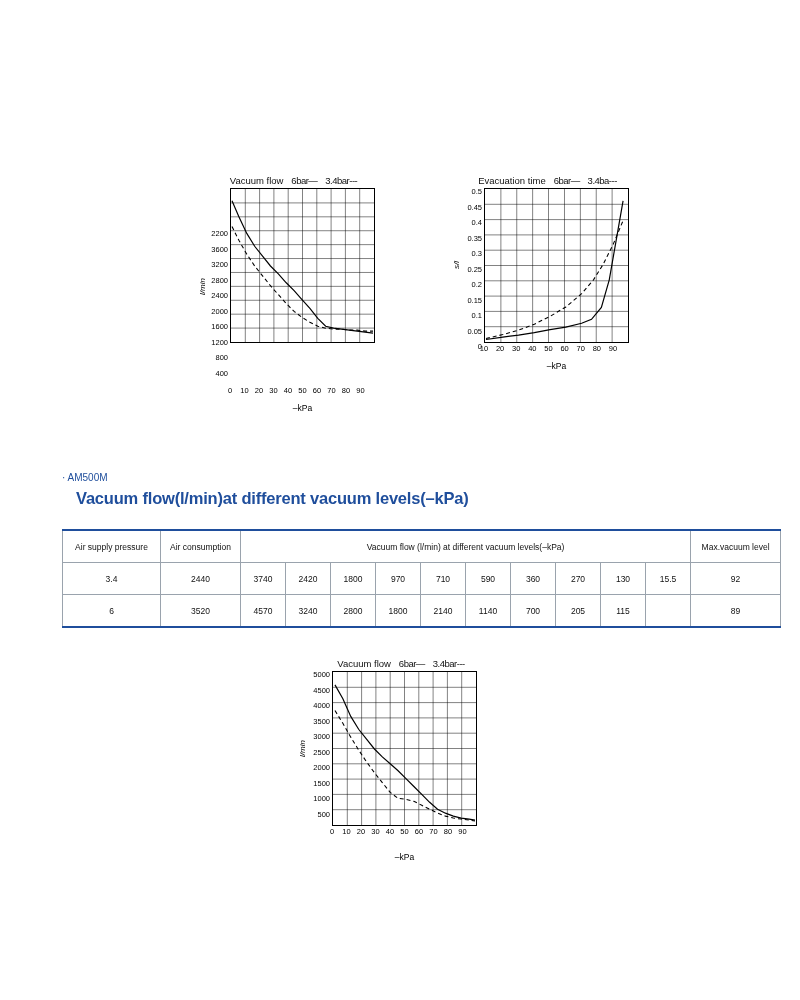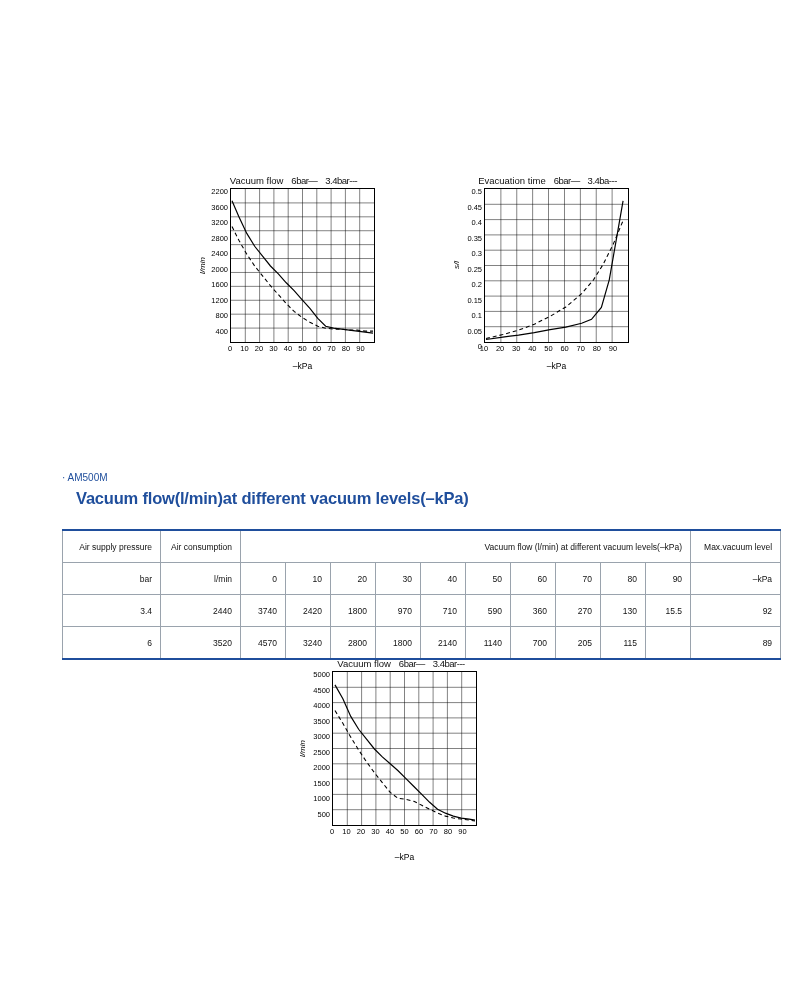--- a/index.html
+++ b/index.html
@@ -122,21 +122,21 @@
     width: 678px;
   }
   table.spec {
     border-collapse: collapse;
     width: 100%;
     font-size: 8.5px;
     table-layout: fixed;
   }
   table.spec td {
     border: 1px solid #9aa3ad;
-    text-align: right;
+    text-align: center;
     height: 15px;
     padding: 8px;
     color: #111;
     margin-top: 12px;
   }
   table.spec tr.head-row td {
     border-top: 2px solid #1f4e9c;
     border-bottom: 1px solid #9aa3ad;
   }
   table.spec tr:last-child td {
@@ -149,21 +149,21 @@
 <div class="page">
 
   <div class="chart-block" style="left:196px; top:175px; width:195px;">
     <div class="chart-title">
       <span>Vacuum flow</span>
       &nbsp;&nbsp;<span class="legend-solid">6bar—</span>
       &nbsp;&nbsp;<span class="legend-dash">3.4bar---</span>
     </div>
     <div class="plot-row">
       <div class="ylabel">l/min</div>
-      <div class="yticks" style="height:155px; width:22px;">
+      <div class="yticks" style="height:155px; width:22px;margin-top:42px;">
         <span>2200</span>
         <span>3600</span>
         <span>3200</span>
         <span>2800</span>
         <span>2400</span>
         <span>2000</span>
         <span>1600</span>
         <span>1200</span>
         <span>800</span>
         <span>400</span>
@@ -292,35 +292,20 @@
           <col style="width:45px">
           <col style="width:45px">
         <col style="width:90px">
       </colgroup>
       <tbody>
         <tr class="head-row">
           <td>Air supply pressure</td>
           <td>Air consumption</td>
           <td colspan="10">Vacuum flow (l/min) at different vacuum levels(–kPa)</td>
           <td>Max.vacuum level</td>
-        </tr>
-        <tr>
-          <td>bar</td>
-          <td>l/min</td>
-          <td>0</td>
-          <td>10</td>
-          <td>20</td>
-          <td>30</td>
-          <td>40</td>
-          <td>50</td>
-          <td>60</td>
-          <td>70</td>
-          <td>80</td>
-          <td>90</td>
-          <td>–kPa</td>
         </tr>
         <tr>
           <td>3.4</td>
           <td>2440</td>
           <td>3740</td>
           <td>2420</td>
           <td>1800</td>
           <td>970</td>
           <td>710</td>
           <td>590</td>

